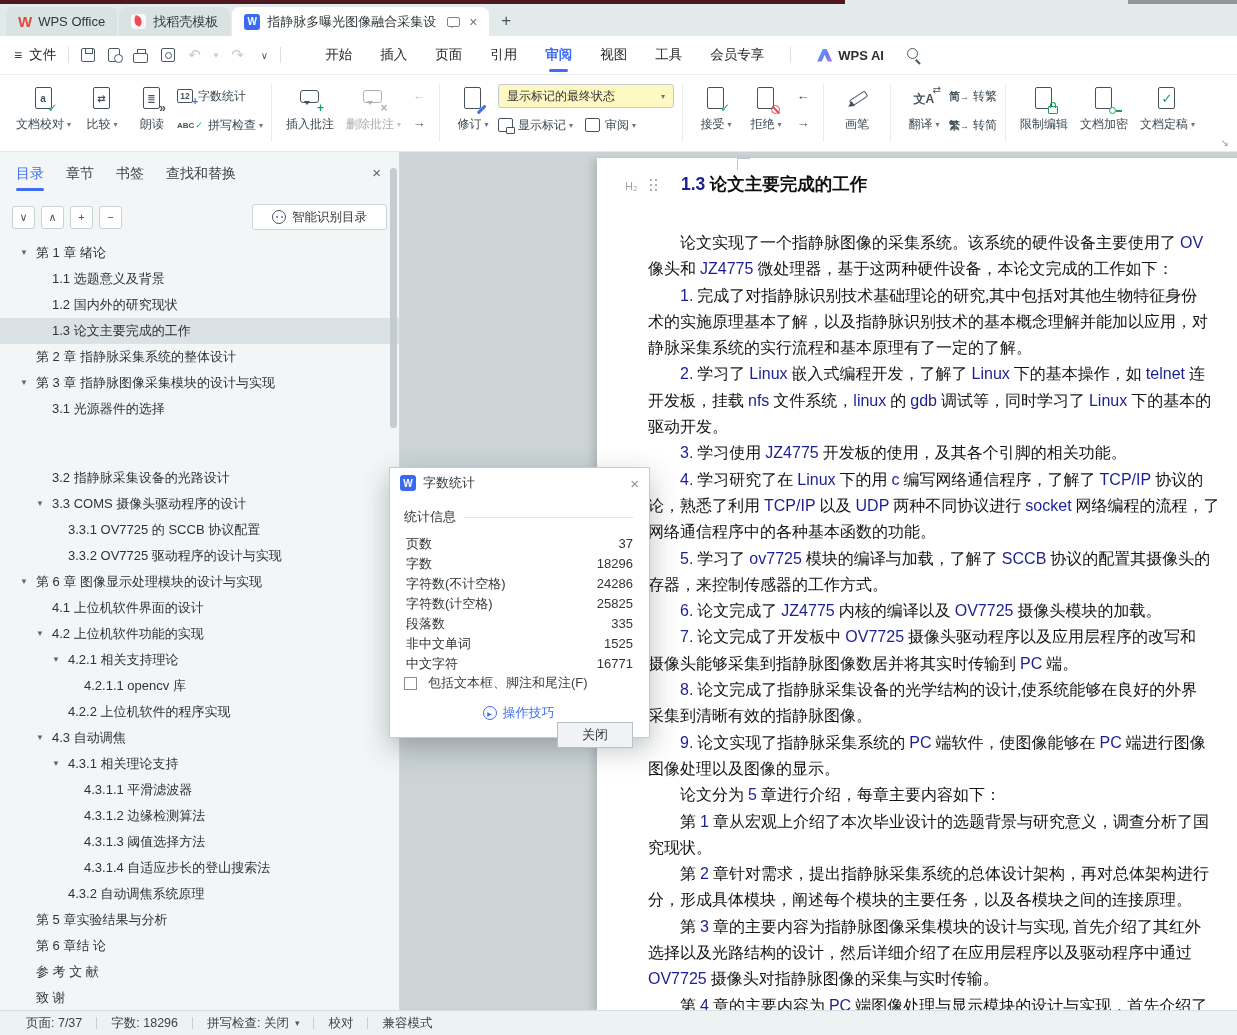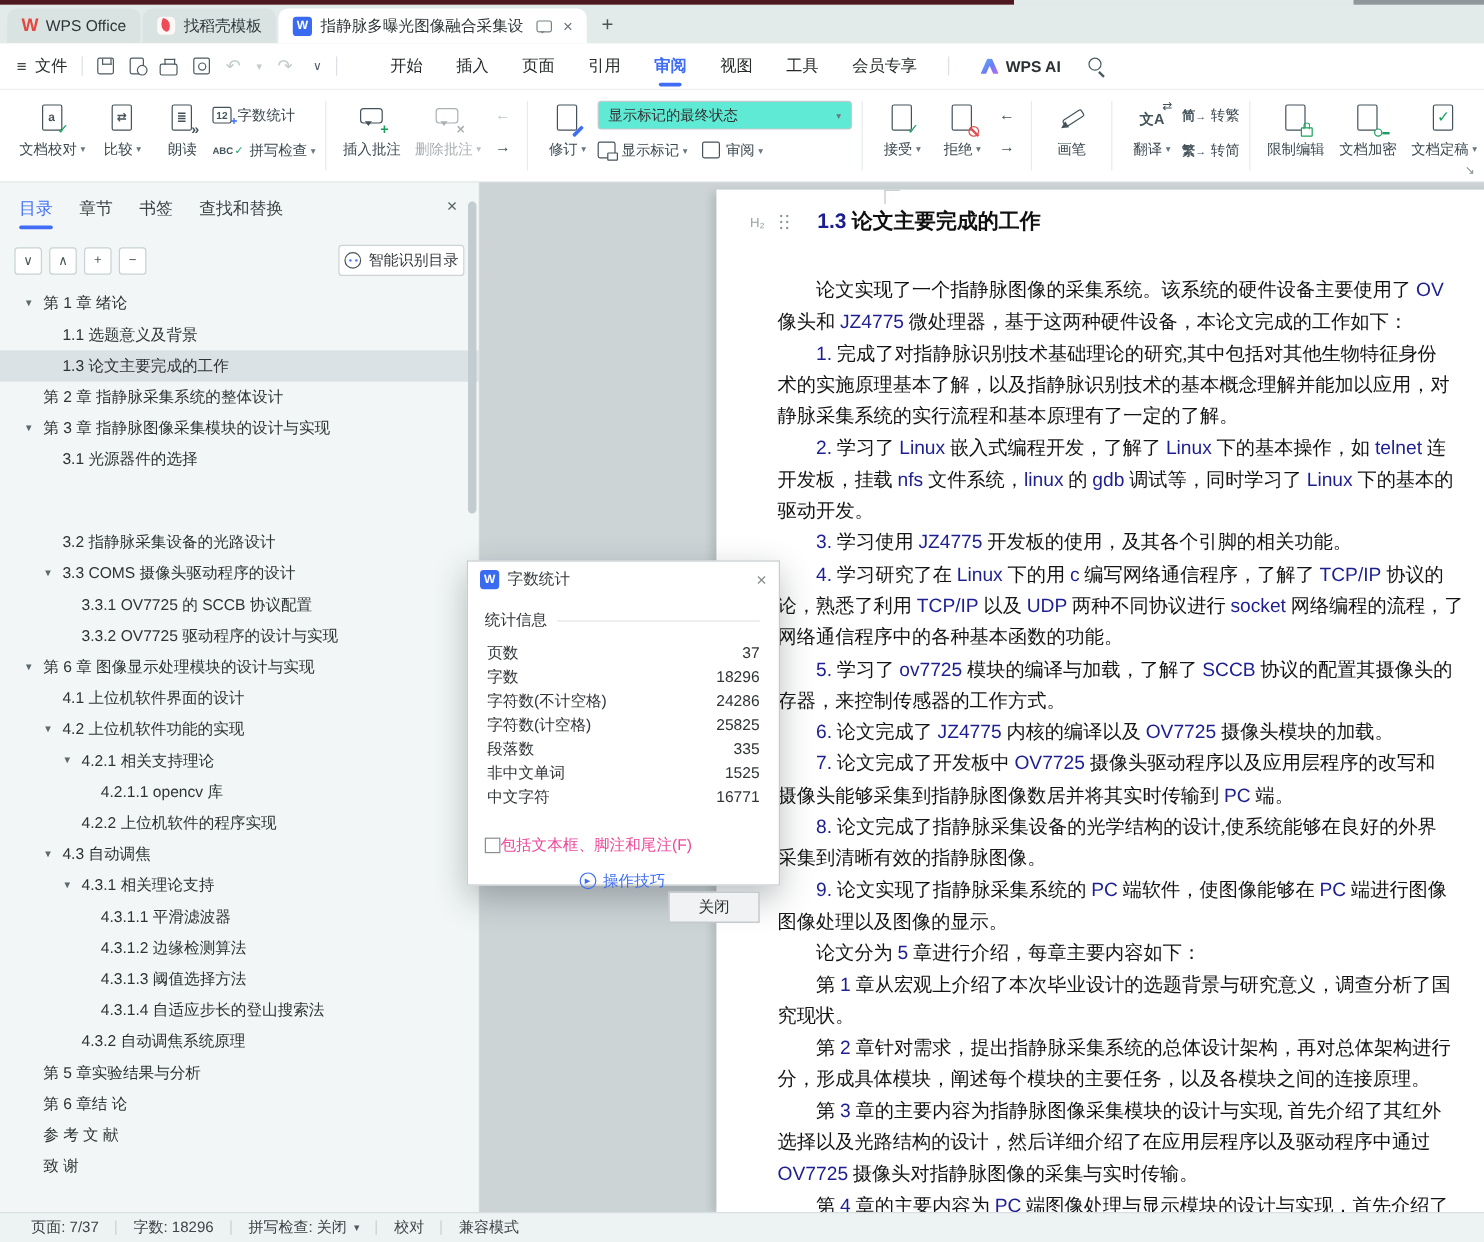--- a/index.html
+++ b/index.html
@@ -87,34 +87,34 @@
   .sic{position:relative;display:inline-flex;align-items:center;justify-content:center;margin-right:5px;color:#44525a;font-weight:700;flex:none;}
   .sic.wc{width:16px;height:14px;border:1.3px solid #44525a;border-radius:2px;font-size:8.5px;}
   .sic.wc::after{content:"+";position:absolute;right:-6px;bottom:-5px;color:#3f6df5;font-size:10px;}
   .sic.abc{font-size:8px;letter-spacing:0;}
   .sic.abc::after{content:"\2713";color:#18a05c;font-size:9px;margin-left:1px;}
   .sic.box{width:15px;height:14px;border:1.3px solid #44525a;border-radius:2px;}
   .sic.box::after{content:"";position:absolute;right:-3px;bottom:-3px;width:7px;height:5px;border:1.3px solid #44525a;border-radius:1px;background:#fff;}
   .sic.pane{width:15px;height:14px;border:1.3px solid #44525a;border-radius:2px;font-size:7px;}
   .sictext{font-size:11px;font-weight:700;color:#44525a;margin-right:4px;}
   .sictext .swap2{font-size:9px;font-weight:400;}
-  .rselect{width:212px;height:24px;border:1px solid #c2cacd;border-radius:3px;display:flex;align-items:center;padding:0 8px;font-size:12px;color:#333;background:#5eead4;}
+  .rselect{width:176px;height:24px;border:1px solid #c2cacd;border-radius:3px;display:flex;align-items:center;padding:0 8px;font-size:12px;color:#333;background:#fef9c3;}
   .rselect .caret{margin-left:auto;}
   .rcollapse{position:absolute;right:8px;bottom:3px;font-size:10px;color:#8a9396;}
 
   
   .sidebar{position:absolute;left:0;top:152px;width:400px;height:858px;background:#f2f6f6;border-right:1px solid #d2d9da;overflow:hidden;}
   .stabs{height:44px;display:flex;align-items:center;padding:0 16px;gap:22px;position:relative;}
   .stab{font-size:14px;color:#3c4245;position:relative;height:44px;line-height:42px;white-space:nowrap;}
   .stab.active{color:#3f6df5;}
   .stab.active::after{content:"";position:absolute;left:0;right:0;bottom:5px;height:3px;background:#3f6df5;border-radius:2px;}
   .sclose{position:absolute;right:18px;top:12px;font-size:15px;color:#5a6467;}
   .stools{display:flex;align-items:center;padding:6px 12px 0;gap:6px;height:36px;}
   .sqbtn{width:23px;height:23px;border:1px solid #c8d1d3;border-radius:3px;background:#fff;display:flex;align-items:center;justify-content:center;font-size:11px;color:#4c5458;}
-  .smartbtn{margin-left:auto;height:26px;border:1px solid #ccd4d6;background:#fff;border-radius:3px;display:flex;align-items:center;gap:6px;padding:0 4px;font-size:12.5px;color:#34393c;white-space:nowrap;}
+  .smartbtn{margin-left:auto;height:26px;border:1px solid #ccd4d6;background:#fff;border-radius:3px;display:flex;align-items:center;gap:6px;padding:0 19px;font-size:12.5px;color:#34393c;white-space:nowrap;}
   .aiface{position:relative;width:14px;height:14px;border:1.3px solid #4a5458;border-radius:50%;}
   .aiface::before{content:"";position:absolute;left:2.5px;top:5px;width:2px;height:2px;border-radius:50%;background:#3f6df5;box-shadow:5px 0 0 #3f6df5;}
   .toclist{padding-top:8px;}
   .titem{position:relative;height:26px;line-height:26px;font-size:13px;color:#2e3335;white-space:nowrap;overflow:hidden;}
   .titem.sel{background:#dbe2e5;}
   .tarr{position:absolute;top:0;font-size:8px;color:#5d686c;}
   .sscroll{position:absolute;left:389px;top:160px;width:9px;height:848px;}
   .sthumb{position:absolute;top:8px;left:1px;width:7px;height:260px;background:#c3ccd0;border-radius:4px;}
 
   
@@ -133,21 +133,21 @@
   
   .dialog{position:absolute;left:389px;top:467px;width:261px;height:271px;background:#fff;border:1px solid #c5cbce;box-shadow:0 10px 26px rgba(30,40,45,.30);z-index:40;}
   .dtitle{height:30px;display:flex;align-items:center;padding:0 10px;}
   .dwicon{width:16px;height:16px;border-radius:3px;background:#3a6af0;color:#fff;font-weight:700;font-size:10px;display:flex;align-items:center;justify-content:center;margin-right:7px;}
   .dtstr{font-size:13px;color:#35393c;flex:1;}
   .dclose{font-size:15px;color:#8a9093;}
   .dbody{padding:4px 16px 0 14px;}
   .dsec{display:flex;align-items:center;gap:8px;font-size:13px;color:#2f3437;margin:6px 0 8px;}
   .dsec .line{flex:1;height:1px;background:#e2e4e5;}
   .drow{display:flex;justify-content:space-between;height:20px;line-height:20px;font-size:13px;color:#2f3437;padding-left:2px;}
-  .dchk{display:flex;align-items:center;gap:0;margin-top:21px;font-size:13px;color:#ec4899;}
+  .dchk{display:flex;align-items:center;gap:11px;margin-top:0;font-size:13px;color:#404040;}
   .chkbox{width:13px;height:13px;border:1px solid #878d90;background:#fff;flex:none;}
   .dfoot{display:flex;align-items:center;margin-top:12px;flex-direction:column;}
   .tips{display:flex;align-items:center;gap:6px;color:#3f6df5;font-size:13px;}
   .playic{width:14px;height:14px;border:1.4px solid #3f6df5;border-radius:50%;display:flex;align-items:center;justify-content:center;font-size:6px;color:#3f6df5;}
   .dbtn{margin-left:auto;width:76px;height:26px;background:#f1f2f3;border:1px solid #b9c0c3;font-size:13px;color:#2f3437;display:flex;align-items:center;justify-content:center;}
 
   
   .statusbar{position:absolute;left:0;bottom:0;width:1237px;height:25px;background:#edf2f2;border-top:1px solid #d9dfe0;display:flex;align-items:center;padding-left:12px;font-size:12.5px;color:#3d4447;z-index:50;}
   .sitem{display:flex;align-items:center;padding:0 14px;white-space:nowrap;}
   .sitem .caret{color:#4c5a60;font-size:9px;}
@@ -386,20 +386,21 @@
       <span class="sqbtn">+</span>
       <span class="sqbtn">−</span>
       <span class="smartbtn">
         <span class="aiface"></span>
         <span>智能识别目录</span>
       </span>
     </div>
     <div class="toclist" id="toclist">
         <div class="titem" style="padding-left: 36px;"><span class="tarr" style="left: 20px;">▼</span><span>第 1 章 绪论</span></div>
         <div class="titem" style="padding-left: 52px;"><span>1.1 选题意义及背景</span></div>
+        <div class="titem" style="padding-left: 52px;"><span>1.2 国内外的研究现状</span></div>
         <div class="titem sel" style="padding-left: 52px;"><span>1.3 论文主要完成的工作</span></div>
         <div class="titem" style="padding-left: 36px;"><span>第 2 章 指静脉采集系统的整体设计</span></div>
         <div class="titem" style="padding-left: 36px;"><span class="tarr" style="left: 20px;">▼</span><span>第 3 章 指静脉图像采集模块的设计与实现</span></div>
         <div class="titem" style="padding-left: 52px;"><span>3.1 光源器件的选择</span></div>
         <div class="titem" style="padding-left: 52px; margin-top: 43px;"><span>3.2 指静脉采集设备的光路设计</span></div>
         <div class="titem" style="padding-left: 52px;"><span class="tarr" style="left: 36px;">▼</span><span>3.3 COMS 摄像头驱动程序的设计</span></div>
         <div class="titem" style="padding-left: 68px;"><span>3.3.1 OV7725 的 SCCB 协议配置</span></div>
         <div class="titem" style="padding-left: 68px;"><span>3.3.2 OV7725 驱动程序的设计与实现</span></div>
         <div class="titem" style="padding-left: 36px;"><span class="tarr" style="left: 20px;">▼</span><span>第 6 章 图像显示处理模块的设计与实现</span></div>
         <div class="titem" style="padding-left: 52px;"><span>4.1 上位机软件界面的设计</span></div>

